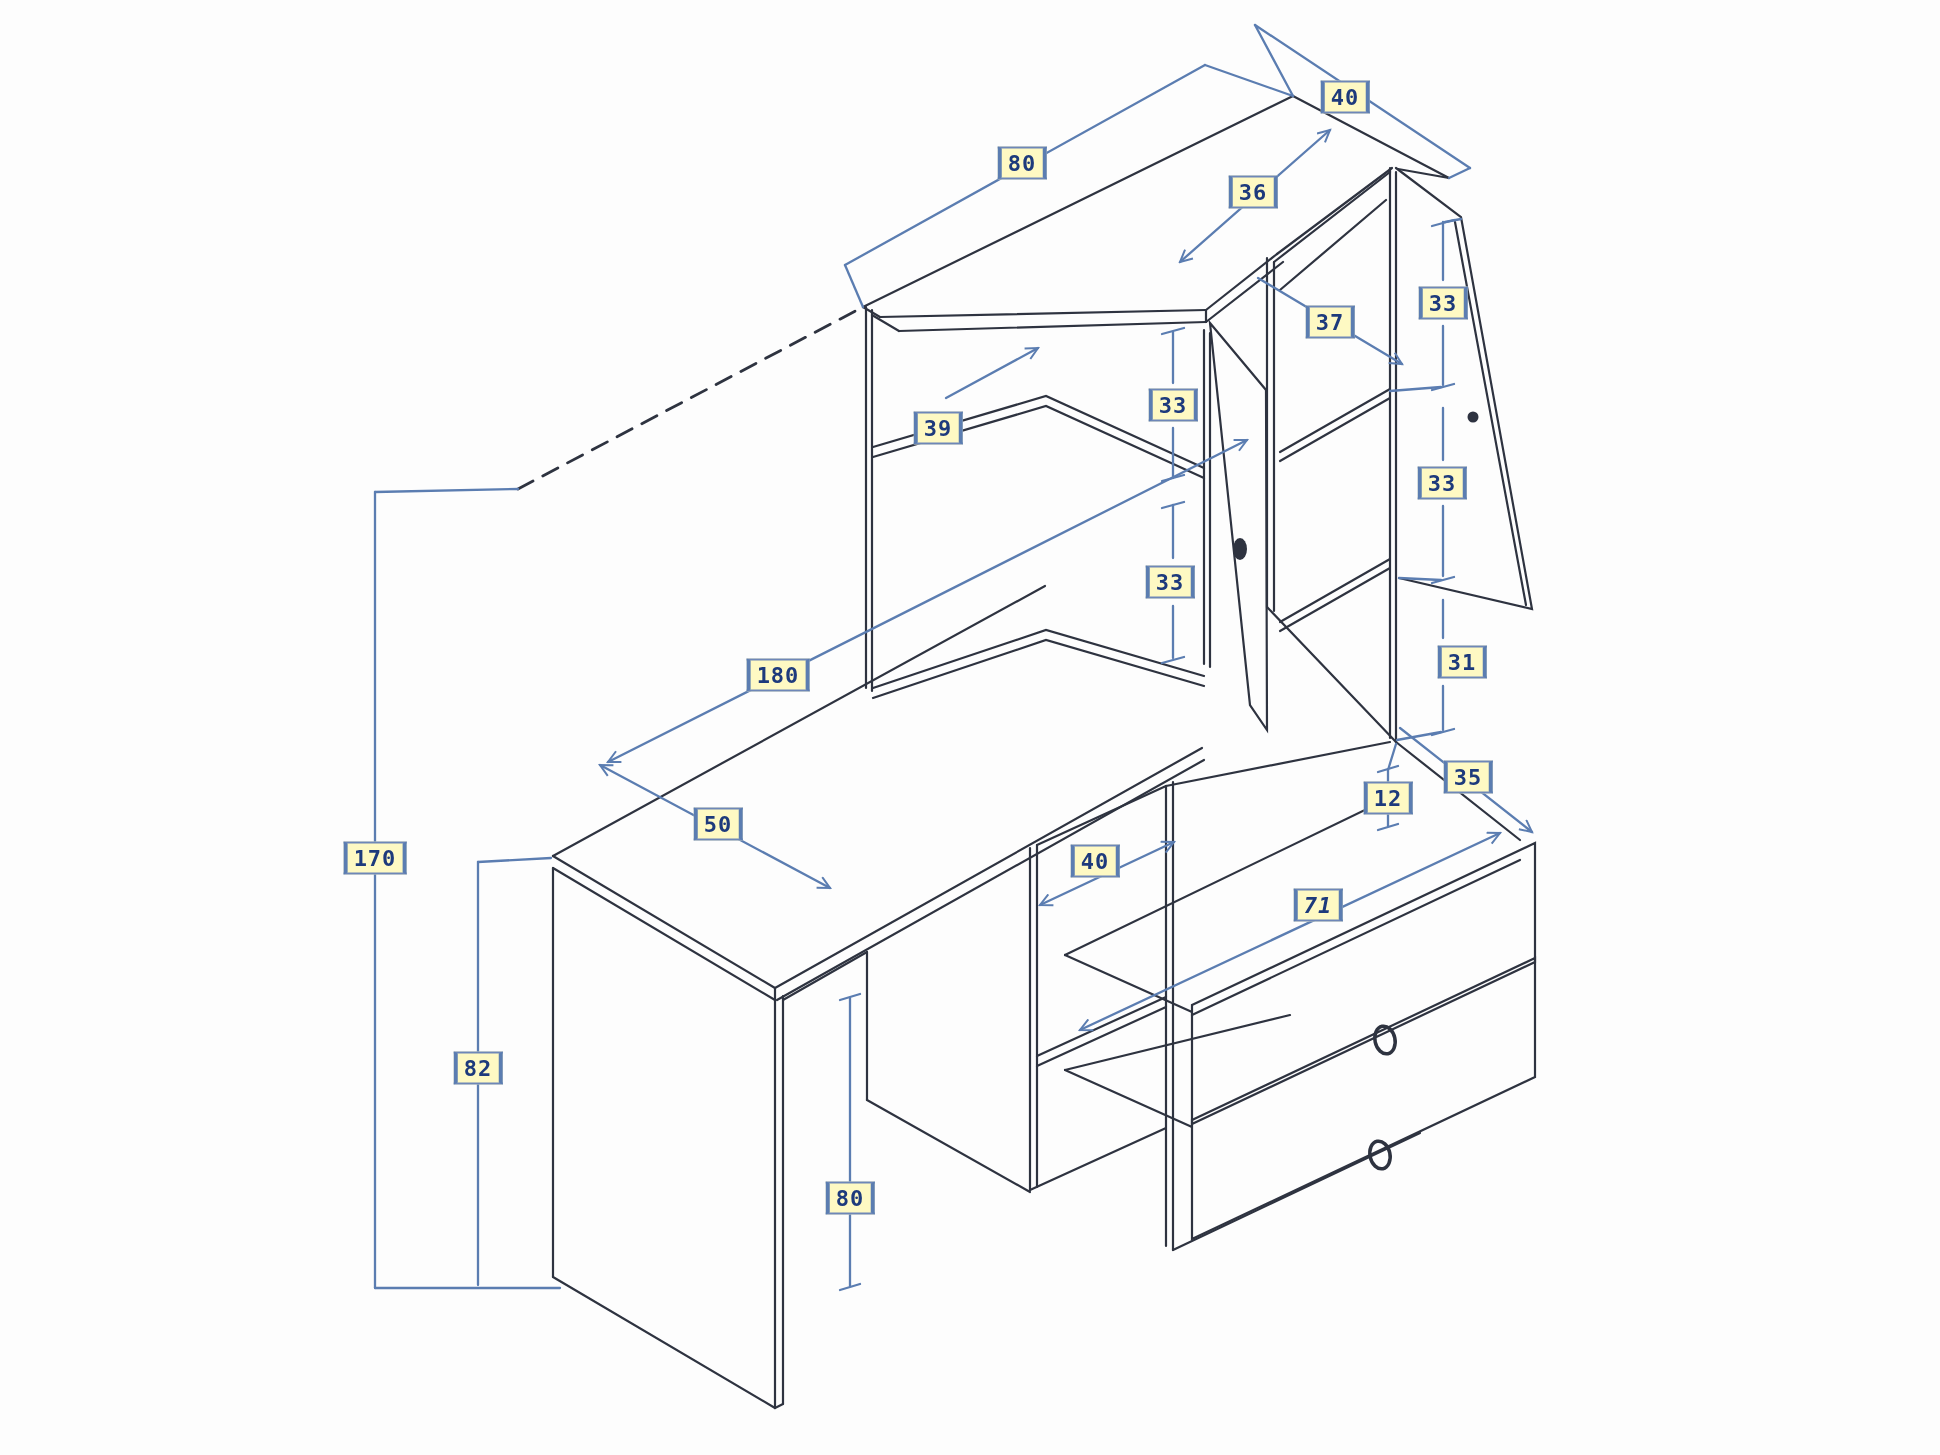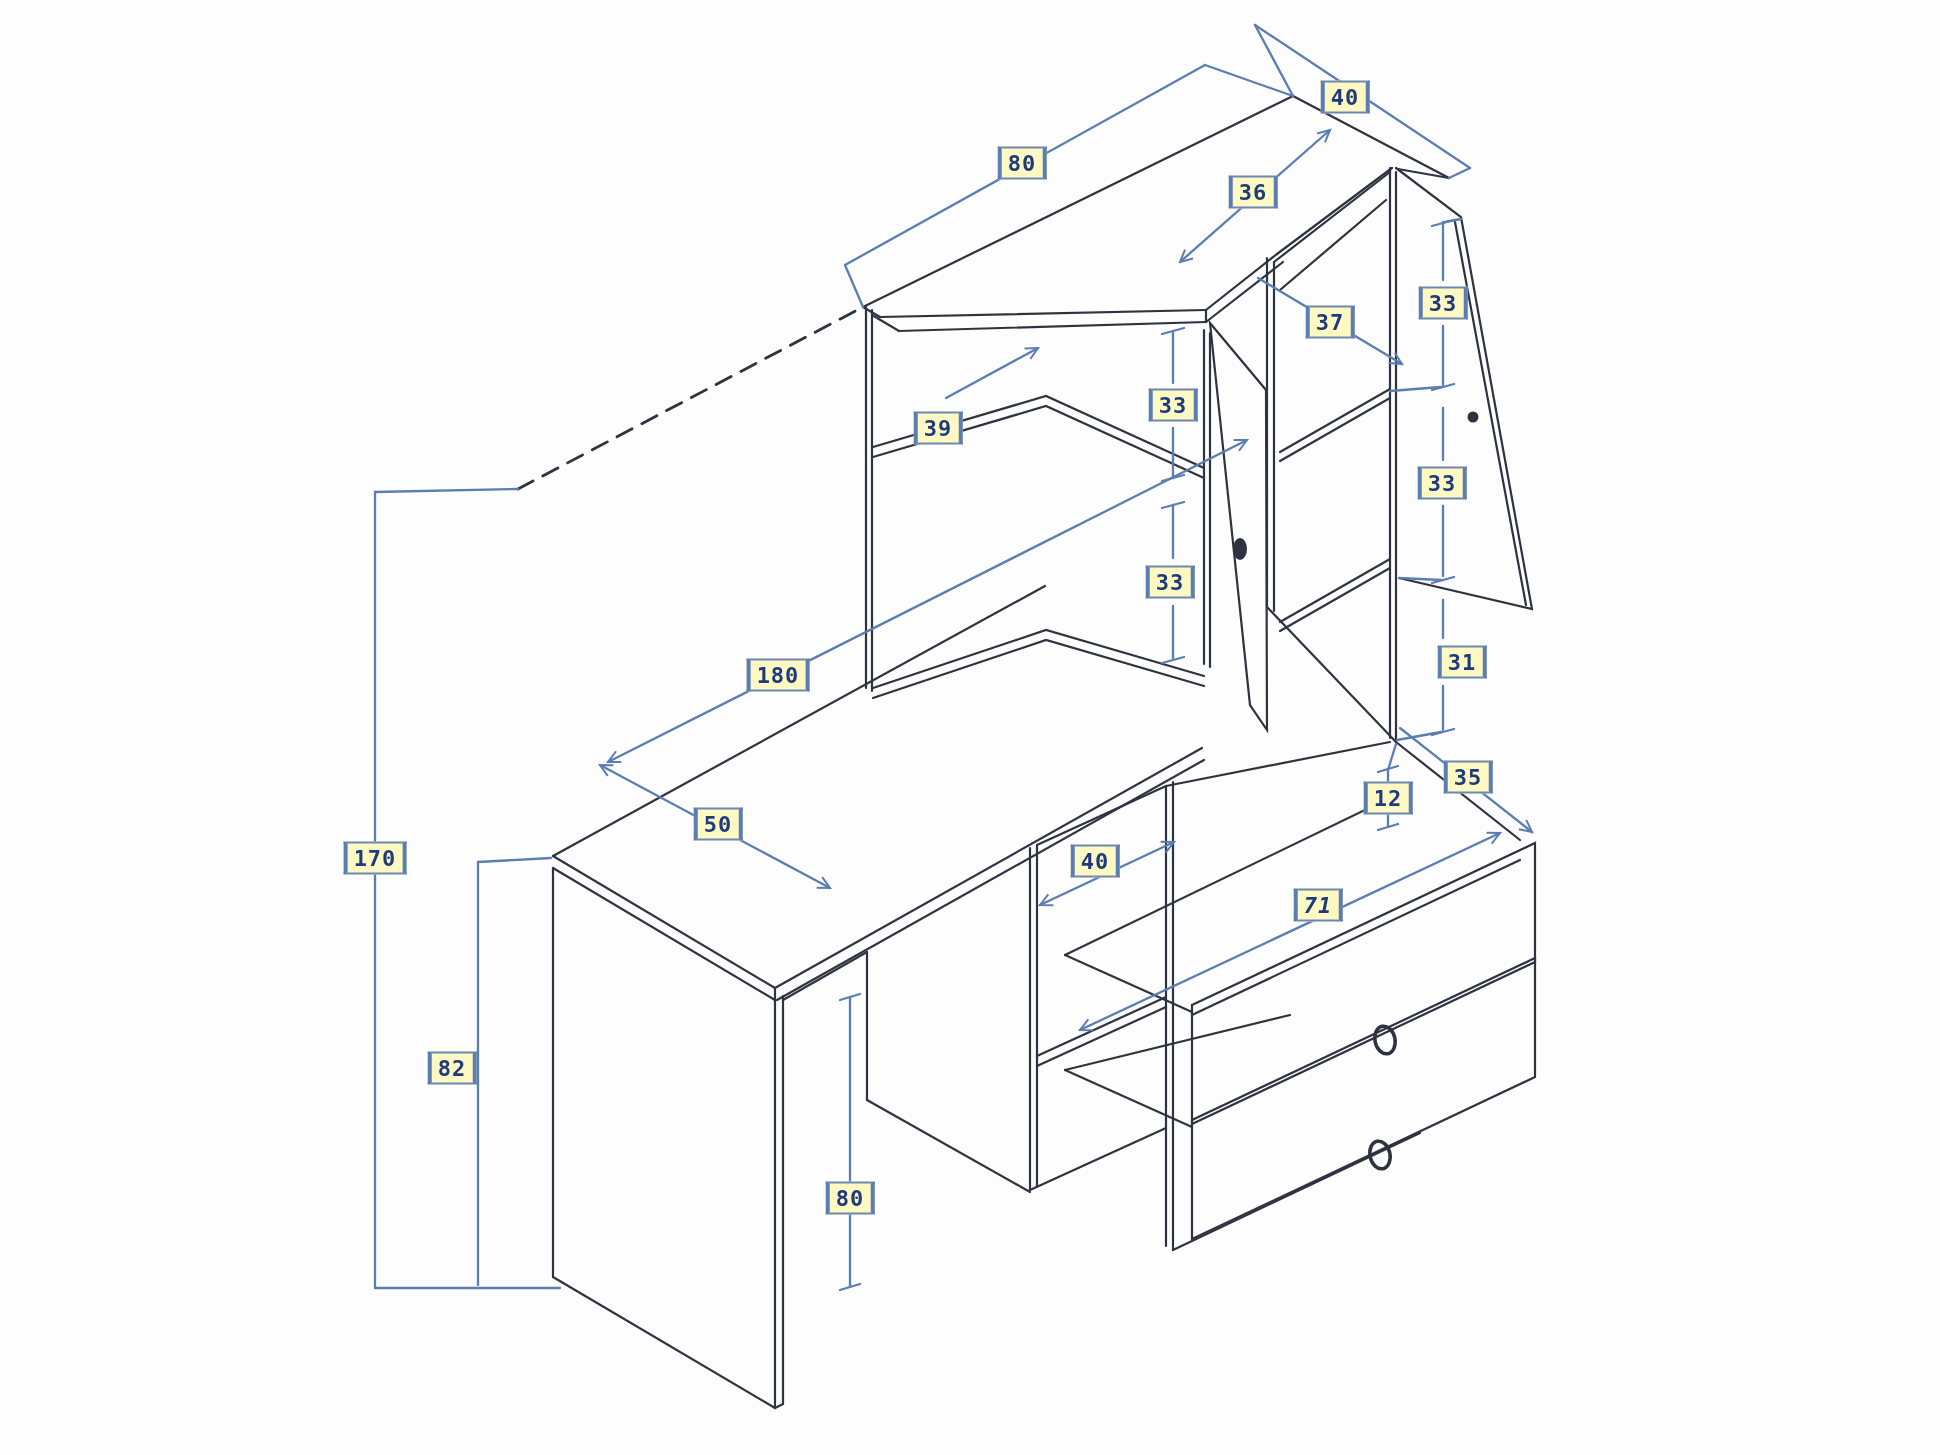--- a/index.html
+++ b/index.html
@@ -221,16 +221,16 @@
       <div class="dim-label" style="left: 1442px; top: 483px;">33</div>
       <div class="dim-label" style="left: 1170px; top: 582px;">33</div>
       <div class="dim-label" style="left: 1442px; top: 662px; margin-left: 20px;">31</div>
       <div class="dim-label" style="left: 778px; top: 675px;">180</div>
       <div class="dim-label" style="left: 1388px; top: 798px;">12</div>
       <div class="dim-label" style="left: 1468px; top: 777px;">35</div>
       <div class="dim-label" style="left: 718px; top: 824px;">50</div>
       <div class="dim-label" style="left: 1095px; top: 861px;">40</div>
       <div class="dim-label" style="left: 1318px; top: 905px; font-style: italic;">71</div>
       <div class="dim-label" style="left: 375px; top: 858px;">170</div>
-      <div class="dim-label" style="left: 452px; top: 1068px; text-align: center;">82</div>
+      <div class="dim-label" style="left: 478px; top: 1068px; text-align: center;">82</div>
       <div class="dim-label" style="left: 850px; top: 1198px;">80</div>
     </div>
 </div>
 
 </body></html>

